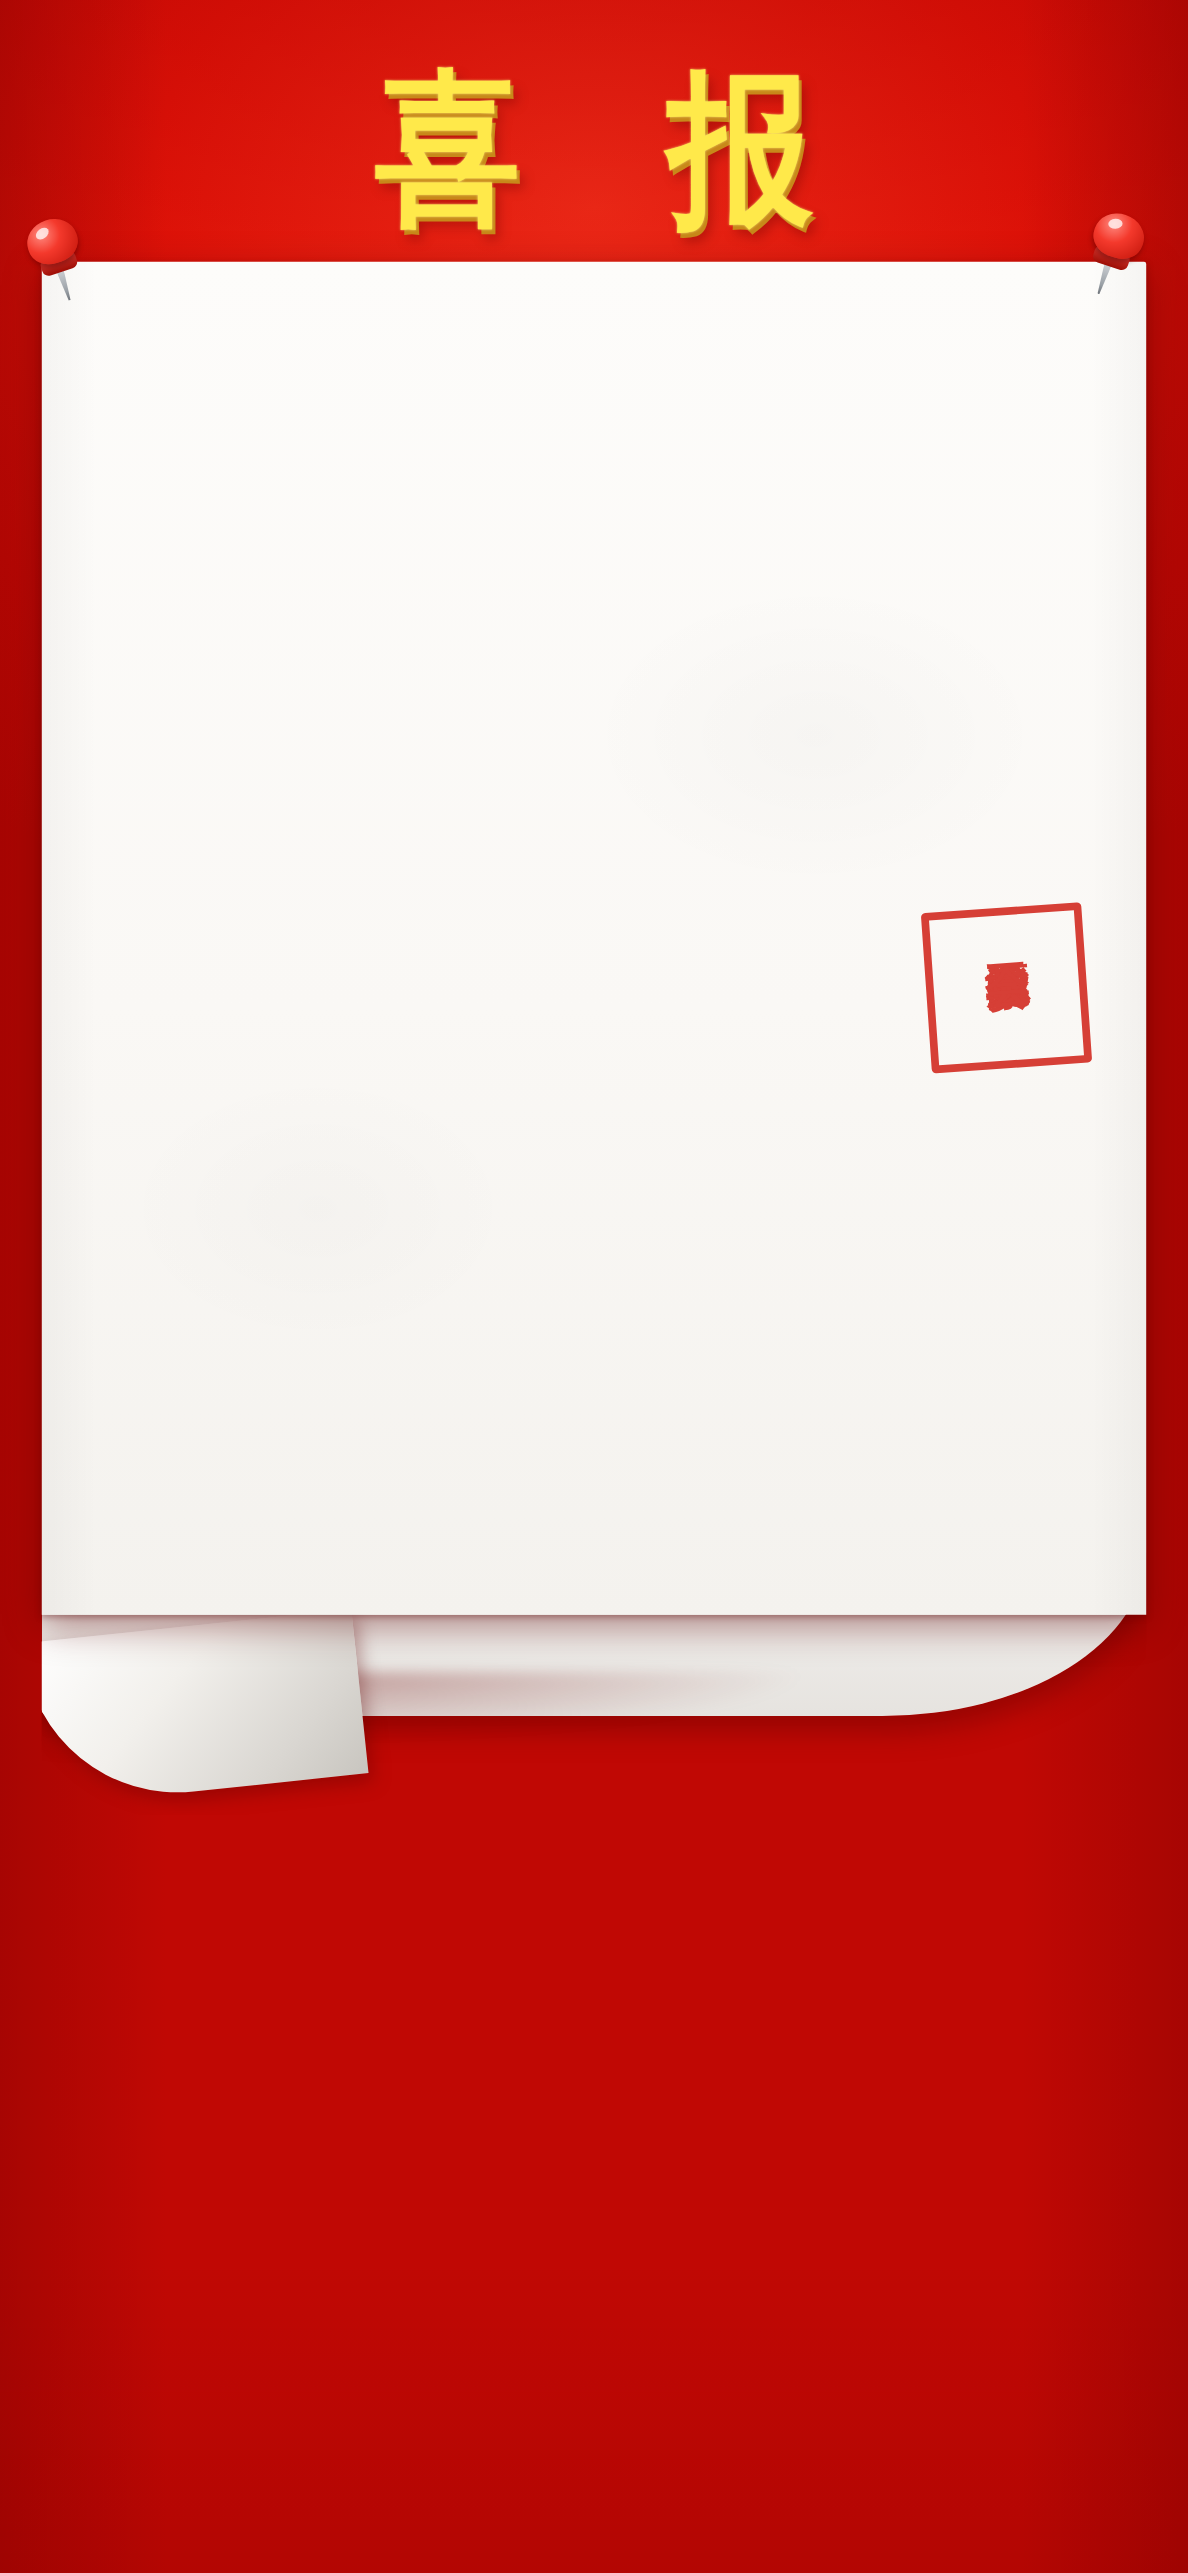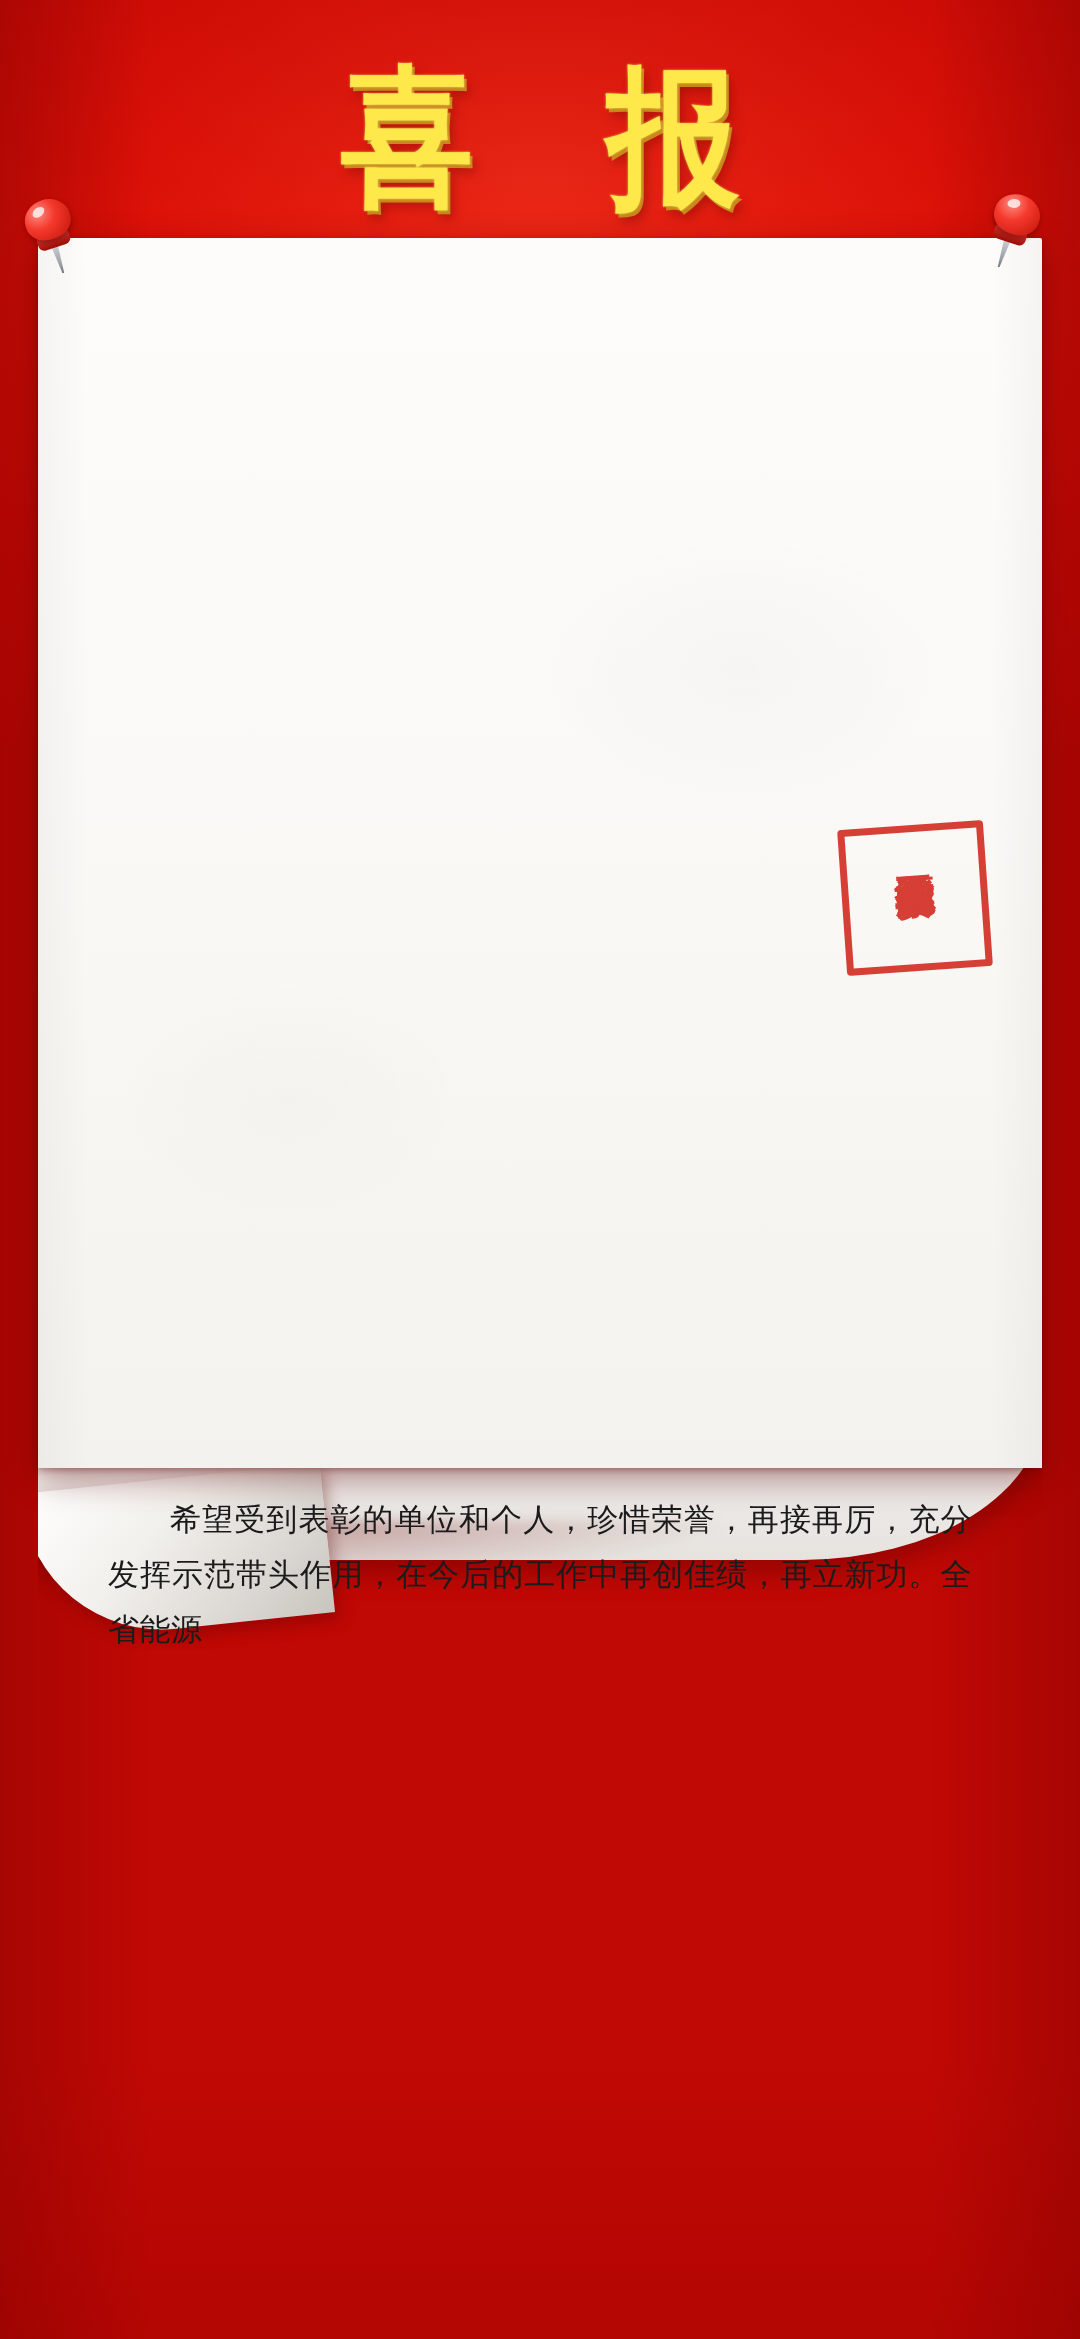--- a/index.html
+++ b/index.html
@@ -265,21 +265,20 @@
     <div class="rule"></div>
     <div class="rule-thin"></div>
   </div>
 
   <div class="doc-title">关于命名首届全省能源发展职工<br>职业道德建设标兵单位、先进个人和<br>先进单位、先进个人的通报</div>
 
   <div class="doc-body">
     <p style="text-indent:0">各有关能源管理部门、市能源企事业单位，工会：</p>
     <p>为深入学习贯彻习近平新时代中国特色社会主义思想，大力弘扬劳模精神、劳动精神、工匠精神，引导广大职工自觉践行社会主义核心价值观，着力营造崇尚劳动光荣的社会风尚和精益求精的敬业风气，省能源工会组织开展了首届全省能源发展职工职业道德建设活动。</p>
     <p>经层层推荐、考察遴选，命名山东省能源集团有限公司等一批优秀的 10 个单位为“山东省能源发展职工职业道德建设标兵单位”，命名王晶晶等 10 名同志为“山东省能源发展职工职业道德建设标兵个人”，命名山东省能源发展职工职业公司等 9 个单位为“山东省能源发展职工职业道德建设先进单位”，命名张德辉等 8 名同志为“山东省能源发展职工职业道德建设先进个人”。</p>
-    <p>希望受到表彰的单位和个人，珍惜荣誉，再接再厉，充分发挥示范带头作用，在今后的工作中再创佳绩，再立新功。全省能源</p>
   </div>
 </div>
 
 <div class="seal">
   <span class="seal-text">山东省能源工会委员会</span>
 </div>
 
 <div class="pin pin-left">
   <div class="pin-needle"></div>
   <div class="pin-collar"></div>

